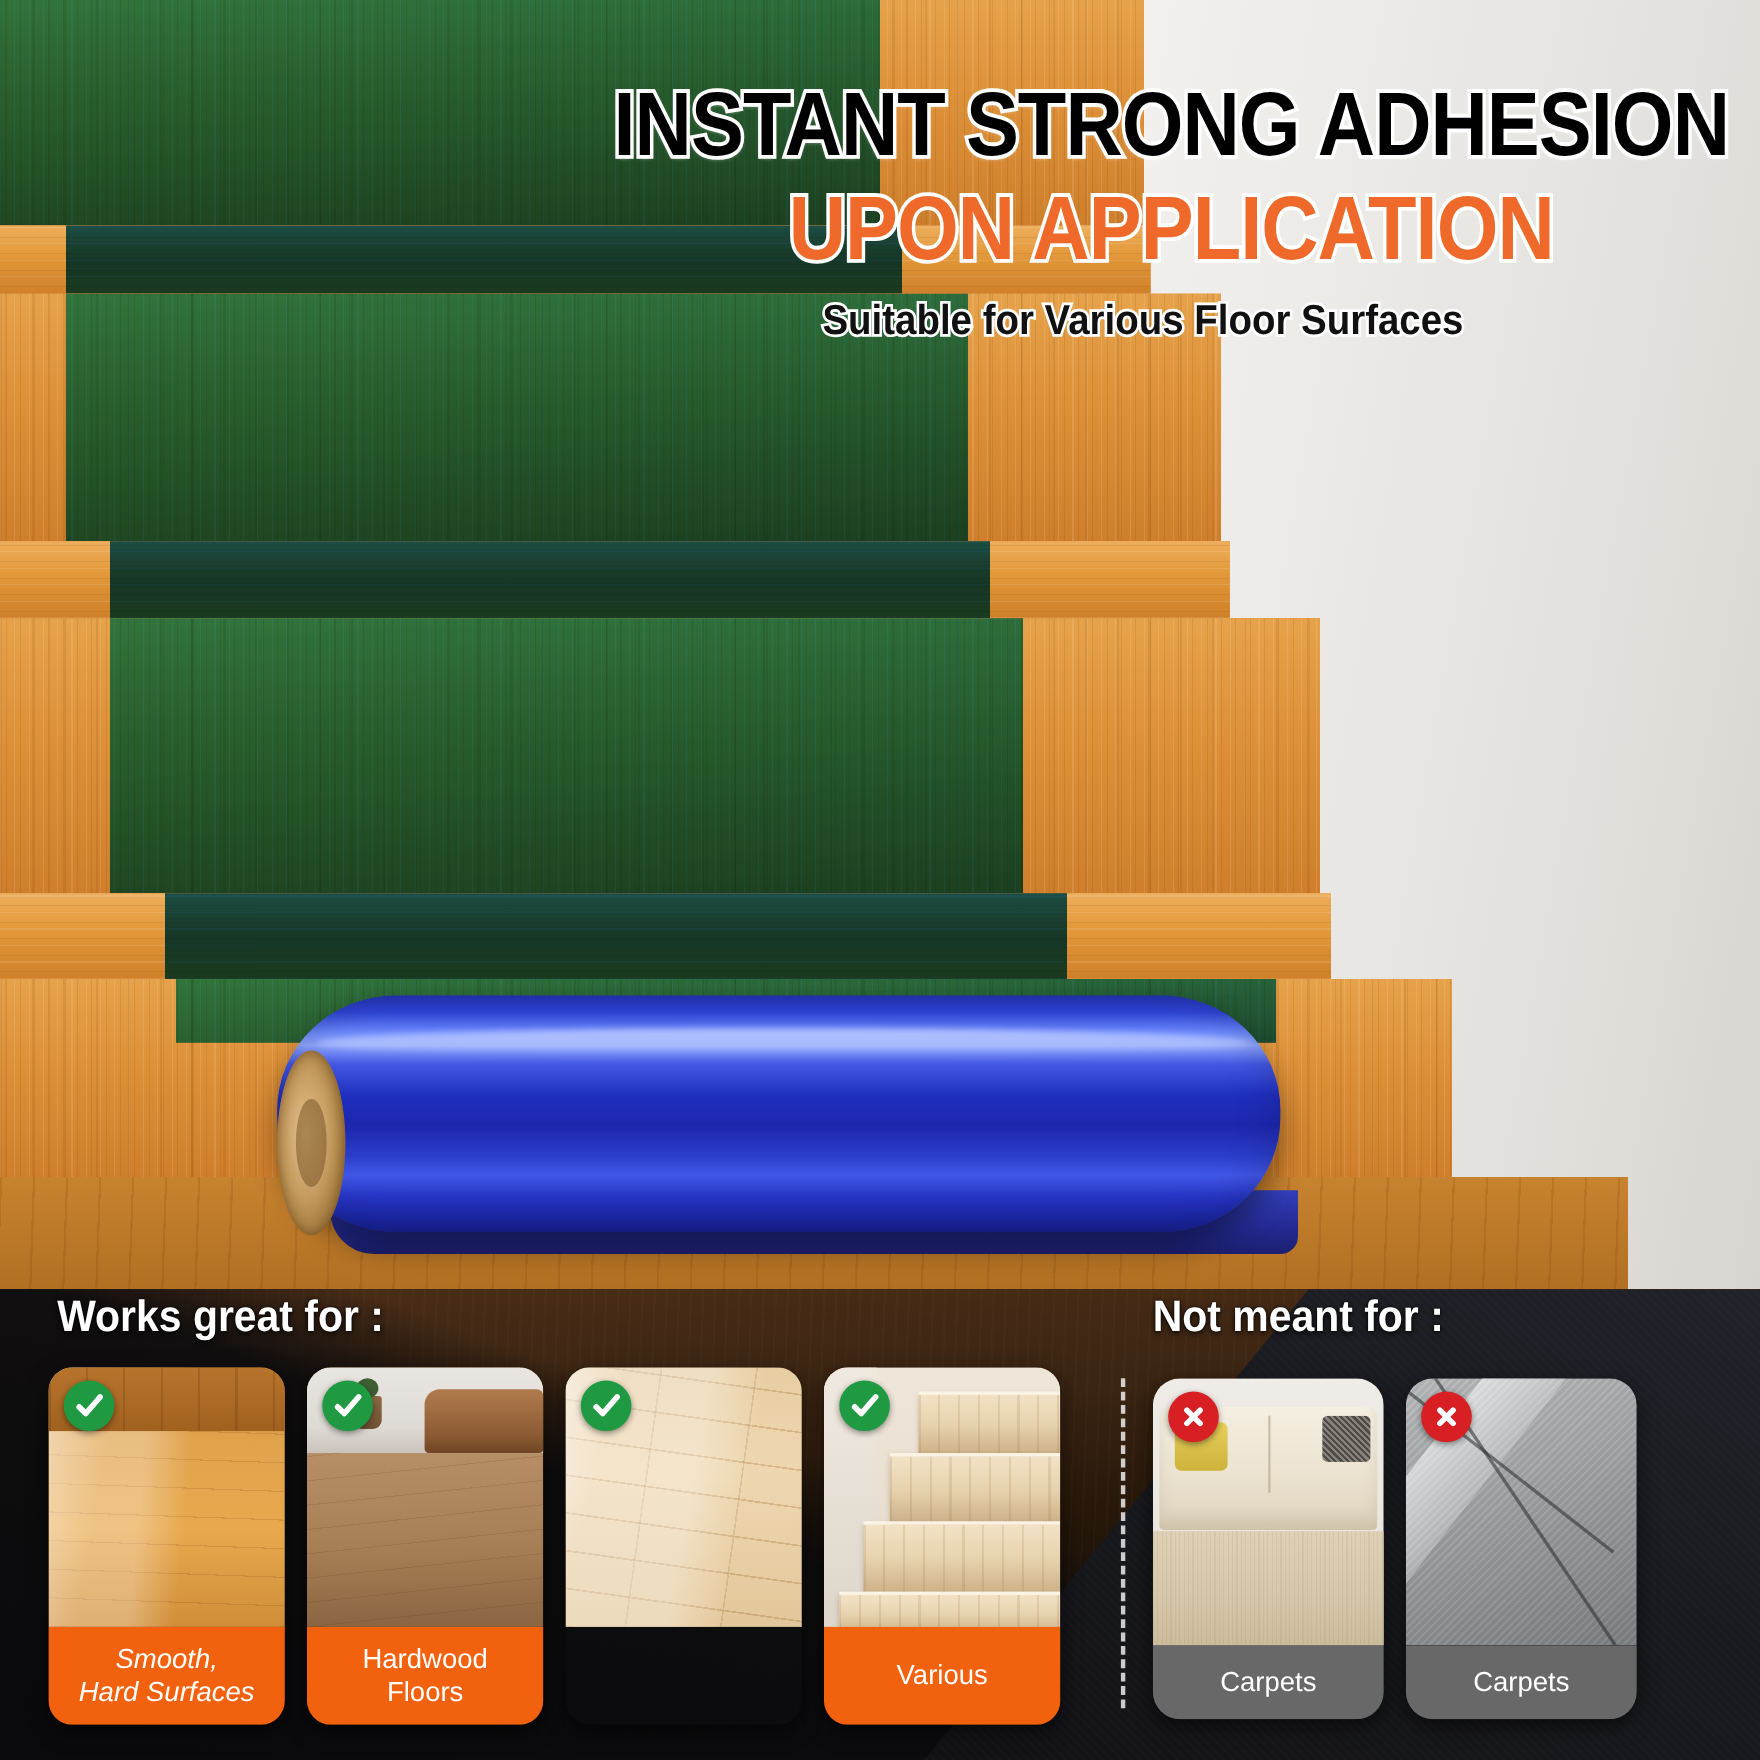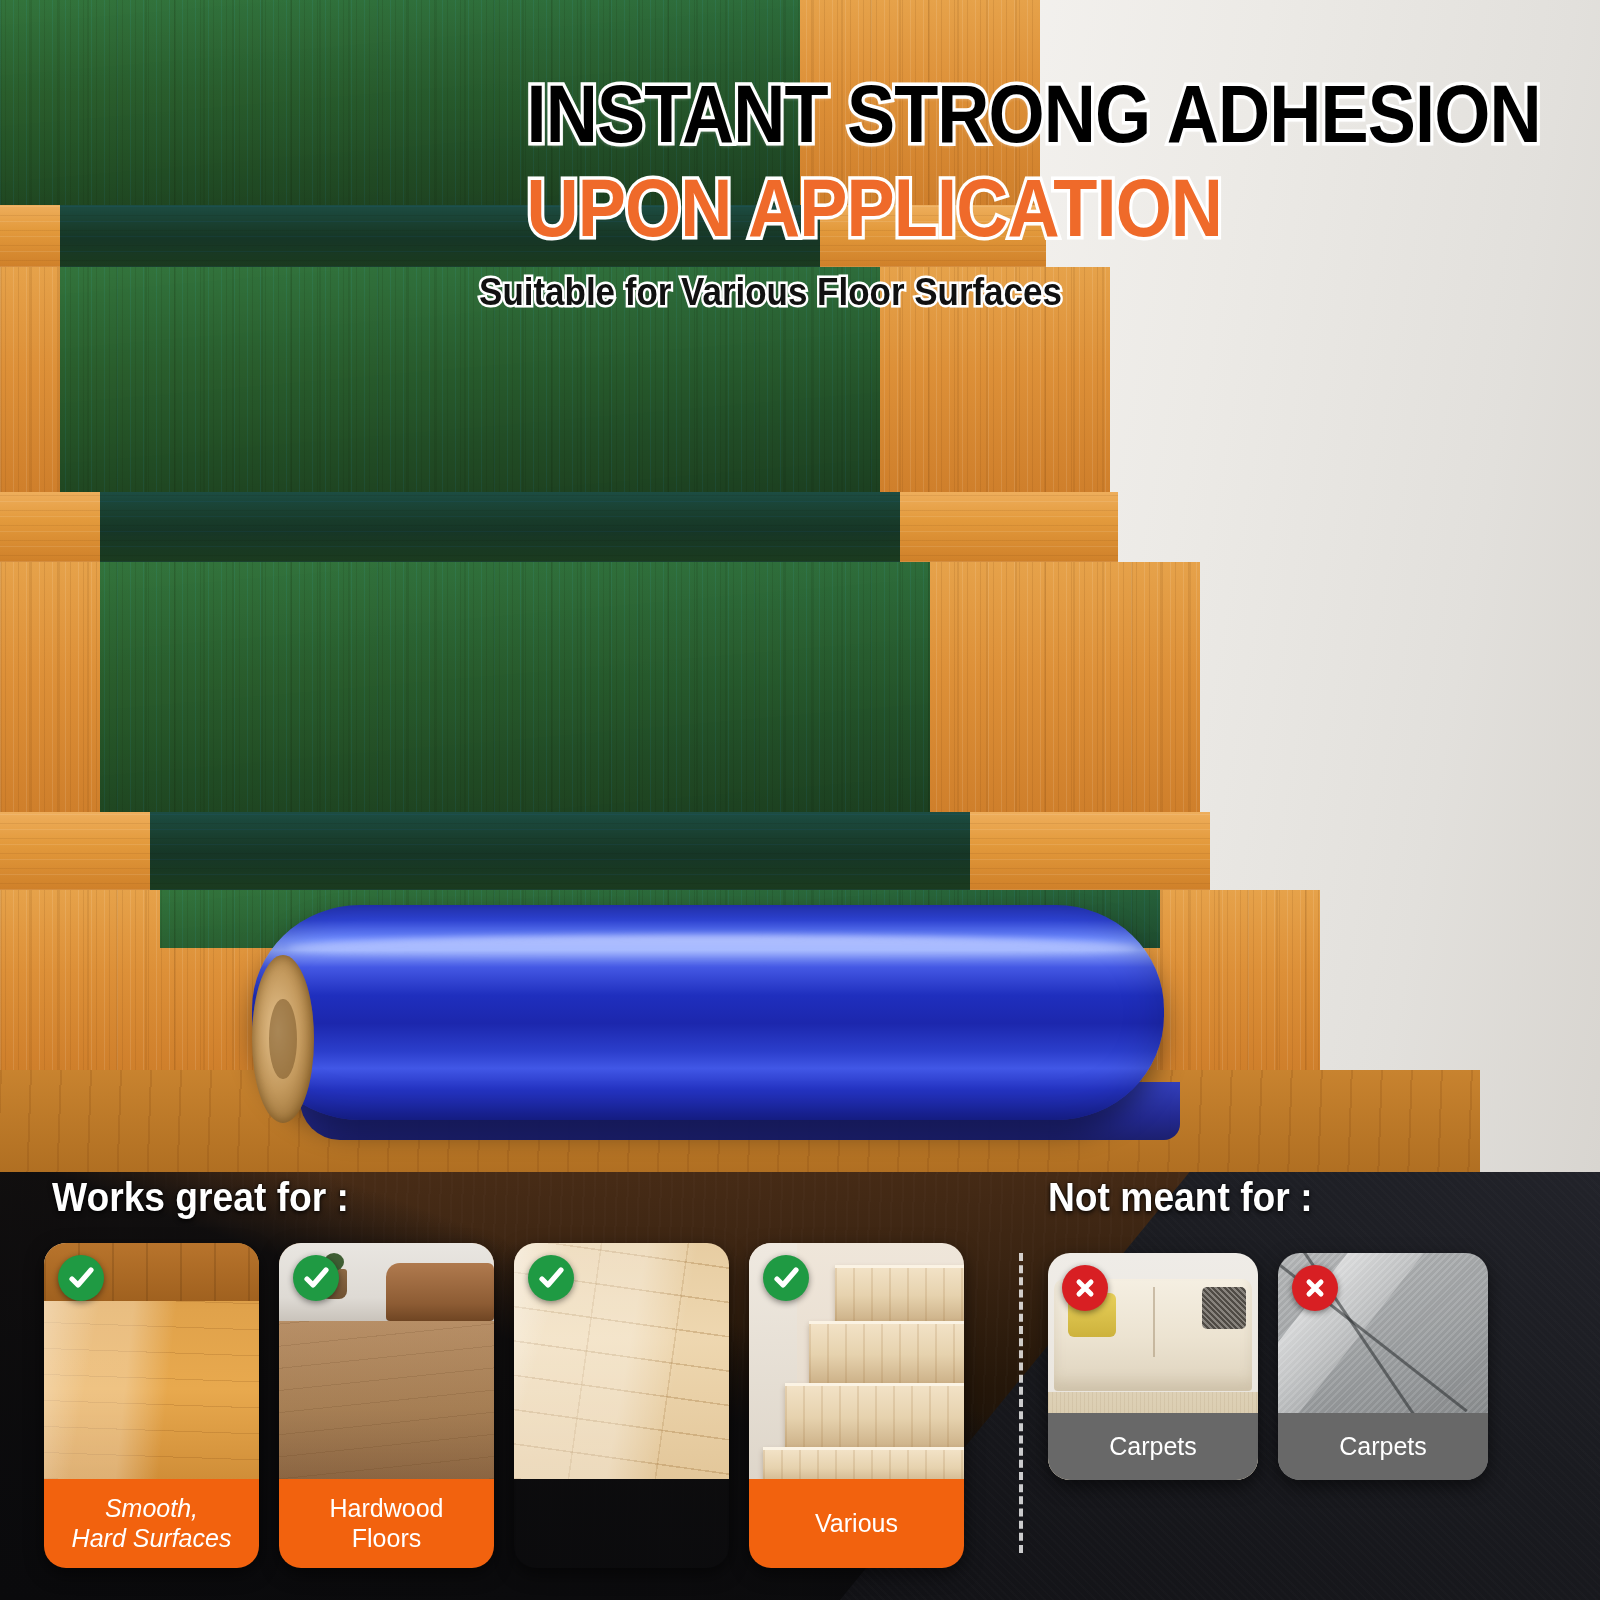--- a/index.html
+++ b/index.html
@@ -95,21 +95,21 @@
   #roll-tail {
     position:absolute; left:300px; top:1082px; width:880px; height:58px;
     background:linear-gradient(180deg,#2c3cc4 0%,#1b2596 60%,#141b73 100%);
     border-radius:0 0 16px 40px; opacity:.95;
   }
 
   
   .floor-board { position:absolute; }
 
   
-  #hero-text { position:absolute; right:35px; top:74px; width:1180px; text-align:left; }
+  #hero-text { position:absolute; right:16px; top:74px; width:1180px; text-align:center; }
   .h-line1 {
     font-size:82px; line-height:.98; font-weight:bold; color:#000;
     letter-spacing:-1px; transform:scaleX(.88); transform-origin:right center;
     -webkit-text-stroke:7px #fff; paint-order:stroke fill;
     text-shadow:0 2px 5px rgba(255,255,255,.9);
   }
   .h-line2 {
     margin-top:14px;
     font-size:82px; line-height:.98; font-weight:bold; color:#ef6a2a;
     letter-spacing:-1px; transform:scaleX(.88); transform-origin:right center;
@@ -309,21 +309,21 @@
     background:linear-gradient(90deg,rgba(255,255,255,.55),rgba(255,255,255,.25));
   }
 
   
   #card-1 { left:44px;  top:1243px;font-style:italic; }
   #card-2 { left:279px; top:1243px;text-decoration:underline; }
   #card-3 { left:514px; top:1243px; }
   #card-4 { left:749px; top:1243px; }
   #card-5 { left:1048px; top:1253px; }
   #card-6 { left:1278px; top:1253px; }
-  #card-5, #card-6 { width:210px; height:227px; }
+  #card-5, #card-6 { width:210px; height:310px;border-radius:25px; }
   #card-5 .thumb, #card-6 .thumb { height:243px; }
   #card-5 .cap, #card-6 .cap { height:67px; }
 </style>
 </head>
 <body>
 
 <div id="hero">
 
   <div class="wall"></div>
 

